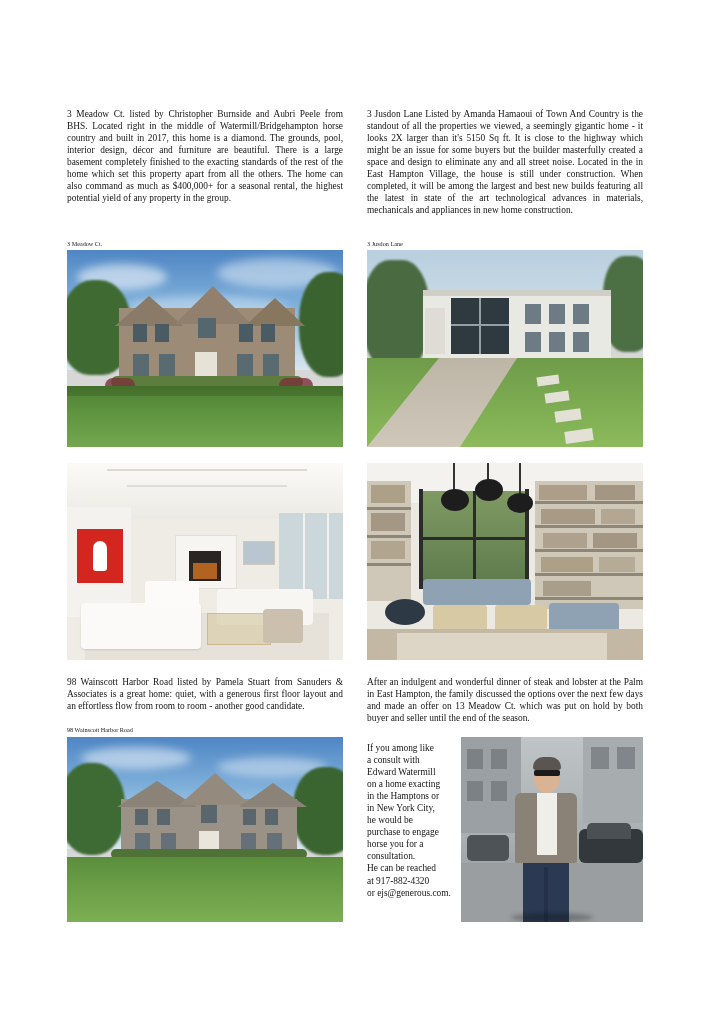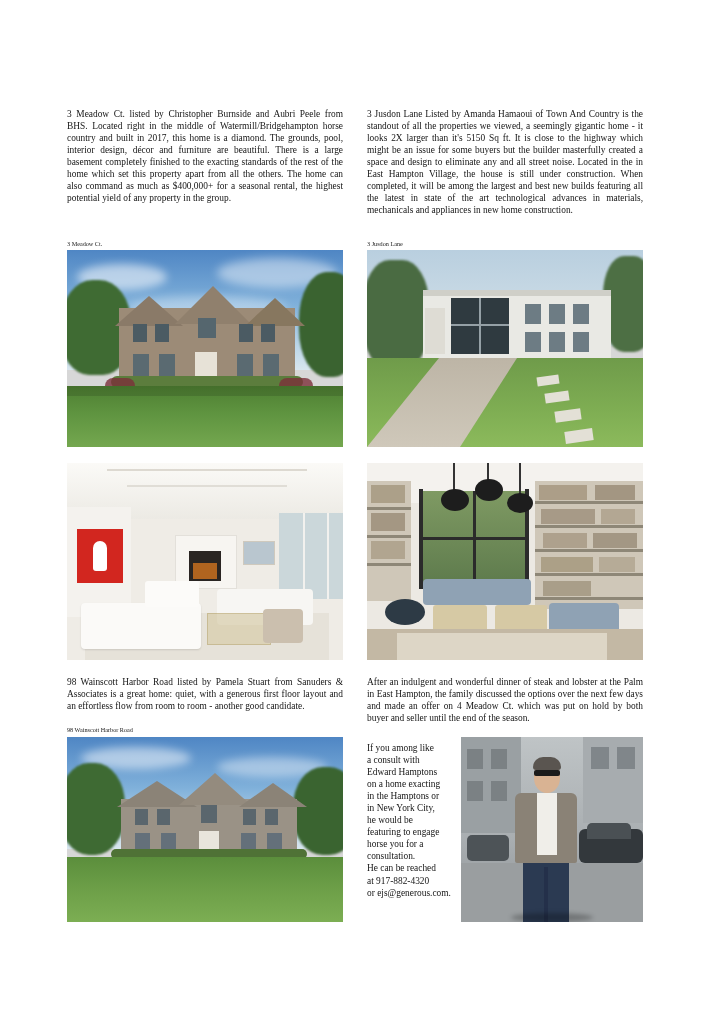--- a/index.html
+++ b/index.html
@@ -254,21 +254,21 @@
 
     <div class="shape" style="left:0; top:166px; width:276px; height:31px; background:#c3b8a4;"></div>
     <div class="shape" style="left:30px; top:170px; width:210px; height:27px; background:#ddd6c6;"></div>
   </div>
 
   <div class="col-left body-text" style="top:676px;">
     <p>98 Wainscott Harbor Road listed by Pamela Stuart from Sanuders &amp; Associates is a great home: quiet, with a generous first floor layout and an effortless flow from room to room - another good candidate.</p>
   </div>
 
   <div class="col-right body-text" style="top:676px;">
-    <p>After an indulgent and wonderful dinner of steak and lobster at the Palm in East Hampton, the family discussed the options over the next few days and made an offer on 4 Meadow Ct. which was put on hold by both buyer and seller until the end of the season.</p>
+    <p>After an indulgent and wonderful dinner of steak and lobster at the Palm in East Hampton, the family discussed the options over the next few days and made an offer on 13 Meadow Ct. which was put on hold by both buyer and seller until the end of the season.</p>
   </div>
 
   <div class="caption" style="position:absolute; left:67px; top:726px;">98 Wainscott Harbor Road</div>
 
   <div class="photo" style="left:67px; top:737px; width:276px; height:185px;">
     <div class="sky sky-blue" style="left:0; top:0; width:276px; height:112px;"></div>
     <div class="shape" style="left:14px; top:10px; width:110px; height:22px; background:rgba(255,255,255,.5); border-radius:50%; filter:blur(4px);"></div>
     <div class="shape" style="left:150px; top:20px; width:110px; height:20px; background:rgba(255,255,255,.4); border-radius:50%; filter:blur(4px);"></div>
 
     <div class="shape" style="left:-8px; top:26px; width:66px; height:92px; background:#3e6a33; border-radius:45%; filter:blur(1px);"></div>
@@ -291,26 +291,26 @@
     <div class="shape" style="left:200px; top:96px; width:15px; height:18px; background:#64707a;"></div>
 
     <div class="shape" style="left:44px; top:112px; width:196px; height:10px; background:#4f7236; border-radius:5px;"></div>
 
     <div class="ground lawn" style="left:0; top:120px; width:276px; height:65px; background:linear-gradient(180deg,#5b8e3c 0%,#6d9f48 50%,#7cae53 100%);"></div>
   </div>
 
   <div class="contact-text" style="position:absolute; left:367px; top:742px; width:92px;">
     <p>If you among like</p>
     <p>a consult with</p>
-    <p>Edward Hamptons</p>
+    <p>Edward Watermill</p>
     <p>on a home exacting</p>
     <p>in the Hamptons or</p>
     <p>in New York City,</p>
     <p>he would be</p>
-    <p>featuring to engage</p>
+    <p>purchase to engage</p>
     <p>horse you for a</p>
     <p>consultation.</p>
     <p>He can be reached</p>
     <p>at 917-882-4320</p>
     <p>or ejs@generous.com.</p>
   </div>
 
   <div class="photo" style="left:461px; top:737px; width:182px; height:185px;">
 
     <div class="shape" style="left:0; top:0; width:182px; height:185px; background:linear-gradient(180deg,#bfc4c6 0%,#a9aeb1 55%,#8d9295 100%);"></div>

